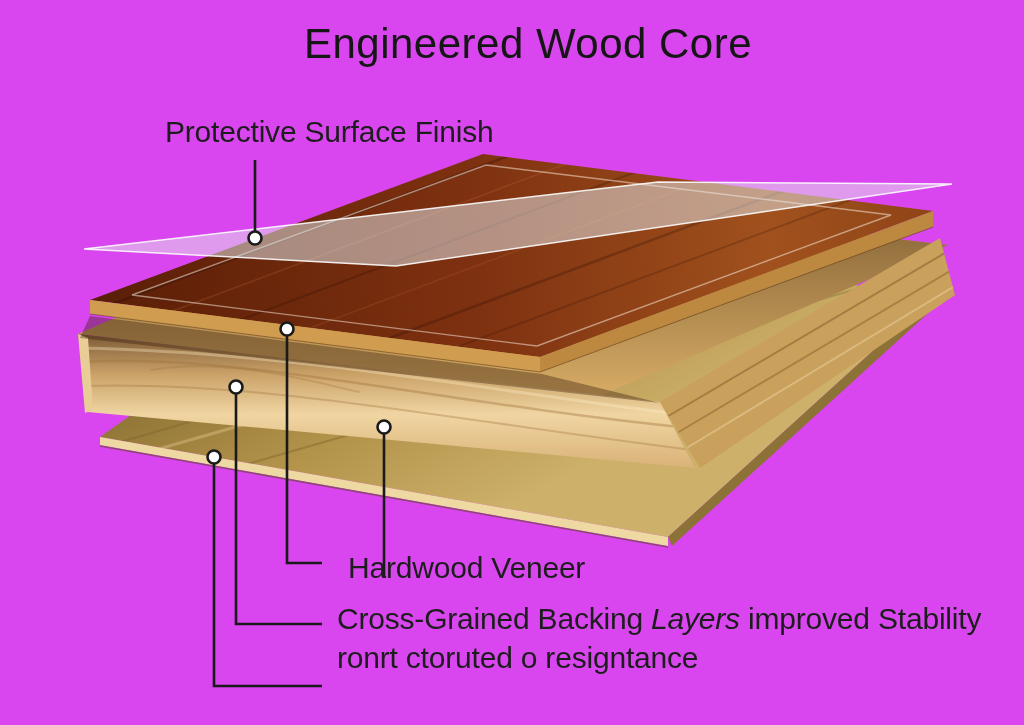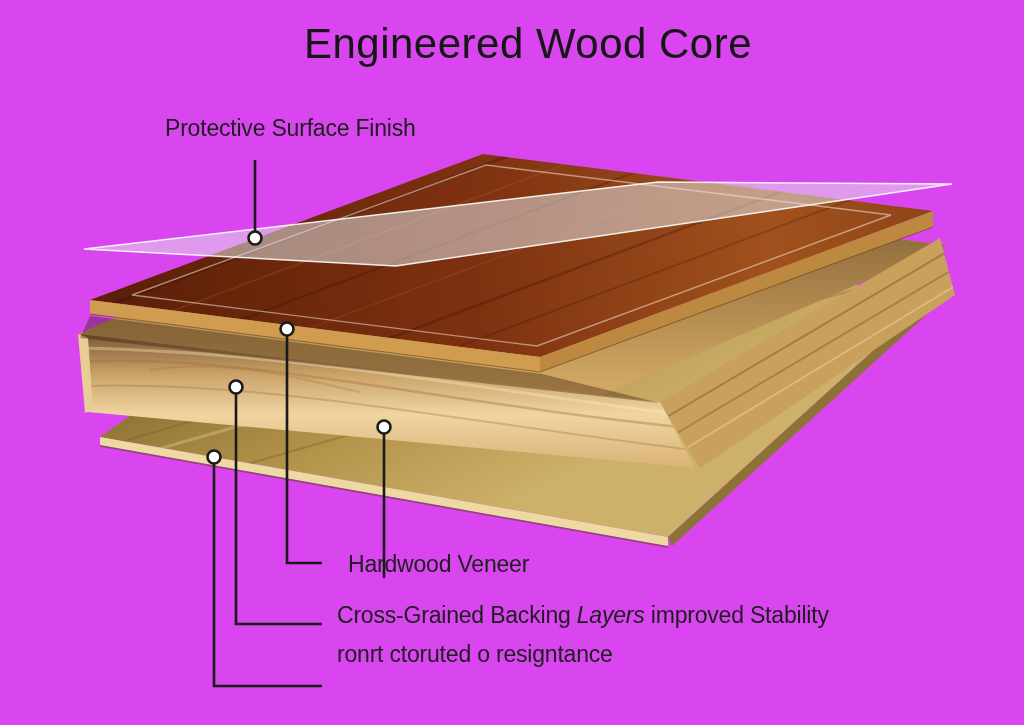--- a/index.html
+++ b/index.html
@@ -2,21 +2,21 @@
 <html><head>
 <meta charset="utf-8">
 <style>
   html,body{margin:0;padding:0;background:#ffffff;}
   #stage{position:relative;width:1024px;height:725px;background:#d946ef;overflow:hidden;
          font-family:Liberation Sans, sans-serif;}
   #illustration{position:absolute;left:0;top:0;width:1024px;height:725px;}
   .title{position:absolute;top:20px;left:0;width:100%;text-align:center;
          transform:translateX(16px);font-size:42px;font-weight:400;color:#161616;
          letter-spacing:0.5px;white-space:nowrap;}
-  .lbl{position:absolute;font-size:23px;color:#1d1d1d;letter-spacing:-0.2px;white-space:nowrap;}
+  .lbl{position:absolute;font-size:30px;color:#1d1d1d;letter-spacing:-0.2px;white-space:nowrap;}
   .lbl .ital{font-style:italic;}
   #lbl-protective{left:165px;top:115px;}
   #lbl-hardwood{left:337px;top:551px;margin-left:11px;}
   #lbl-cross-1{left:337px;top:602px;}
   #lbl-cross-2{left:337px;top:641px;}
   #lbl-balancing{left:337px;top:672px;}
   .lead{stroke:#1a1a1a;stroke-width:2.6;fill:none;}
   .dot{fill:#ffffff;stroke:#1a1a1a;stroke-width:2.6;}
 </style>
 </head>

